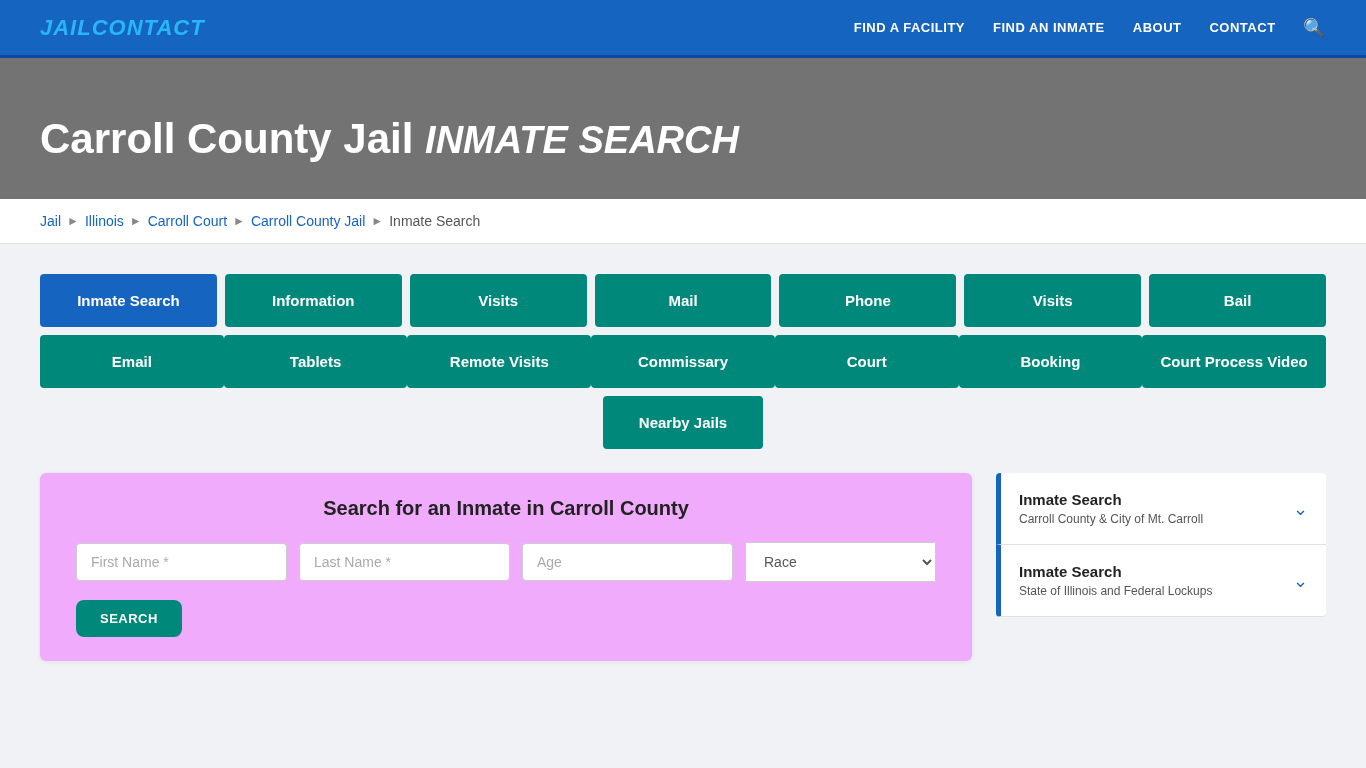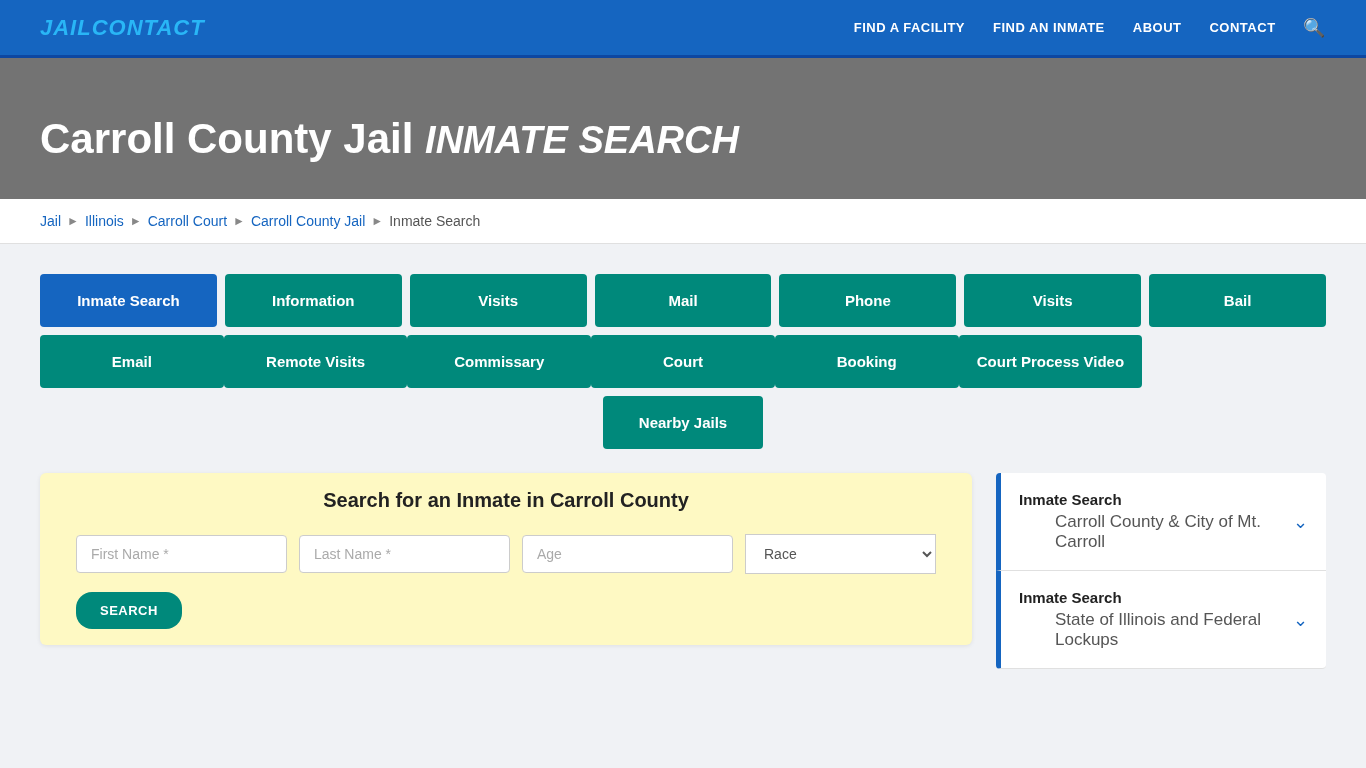--- a/index.html
+++ b/index.html
@@ -130,23 +130,23 @@
 
     
     .lower-section {
       display: flex;
       gap: 24px;
       align-items: flex-start;
     }
 
     
     .search-card {
-      background: #fef9c3;
+      background: #f0abfc;
       border-radius: 6px;
-      padding: 16px 36px;
+      padding: 24px 36px;
       flex: 1;
       box-shadow: 0 1px 4px rgba(0,0,0,0.08);
     }
     .search-card h2 {
       font-size: 20px;
       font-weight: 700;
       text-align: center;
       margin-bottom: 22px;
       color: #222;
     }
@@ -176,21 +176,21 @@
       background: #fff;
     }
     .search-btn {
       background: #00897b;
       color: #fff;
       border: none;
       padding: 11px 24px;
       font-size: 13px;
       font-weight: 700;
       letter-spacing: 0.5px;
-      border-radius: 16px;
+      border-radius: 8px;
       cursor: pointer;
       text-transform: uppercase;
     }
 
     
     .sidebar-cards {
       width: 330px;
       display: flex;
       flex-direction: column;
       gap: 0;
@@ -207,23 +207,22 @@
     }
     .sidebar-card:first-child { border-radius: 4px 4px 0 0; }
     .sidebar-card:last-child { border-radius: 0 0 4px 4px; }
     .sidebar-card-text h4 {
       font-size: 15px;
       font-weight: 700;
       color: #222;
       margin-bottom: 4px;
     }
     .sidebar-card-text p {
-      font-size: 17px;
+      font-size: 12px;
       color: #555;
-      margin-left: 36px;
     }
     .chevron-icon {
       color: #1565c0;
       font-size: 18px;
     }
   </style>
 </head>
 <body>
 
 <nav class="navbar">
@@ -264,20 +263,21 @@
     <button class="grid-btn">Information</button>
     <button class="grid-btn">Visits</button>
     <button class="grid-btn">Mail</button>
     <button class="grid-btn">Phone</button>
     <button class="grid-btn">Visits</button>
     <button class="grid-btn">Bail</button>
   </div>
 
   <div class="button-grid-row2">
     <button class="grid-btn">Email</button>
+    <button class="grid-btn">Tablets</button>
     <button class="grid-btn">Remote Visits</button>
     <button class="grid-btn">Commissary</button>
     <button class="grid-btn">Court</button>
     <button class="grid-btn">Booking</button>
     <button class="grid-btn">Court Process Video</button>
   </div>
 
   <div class="button-grid-row3">
     <button class="grid-btn nearby">Nearby Jails</button>
   </div>

